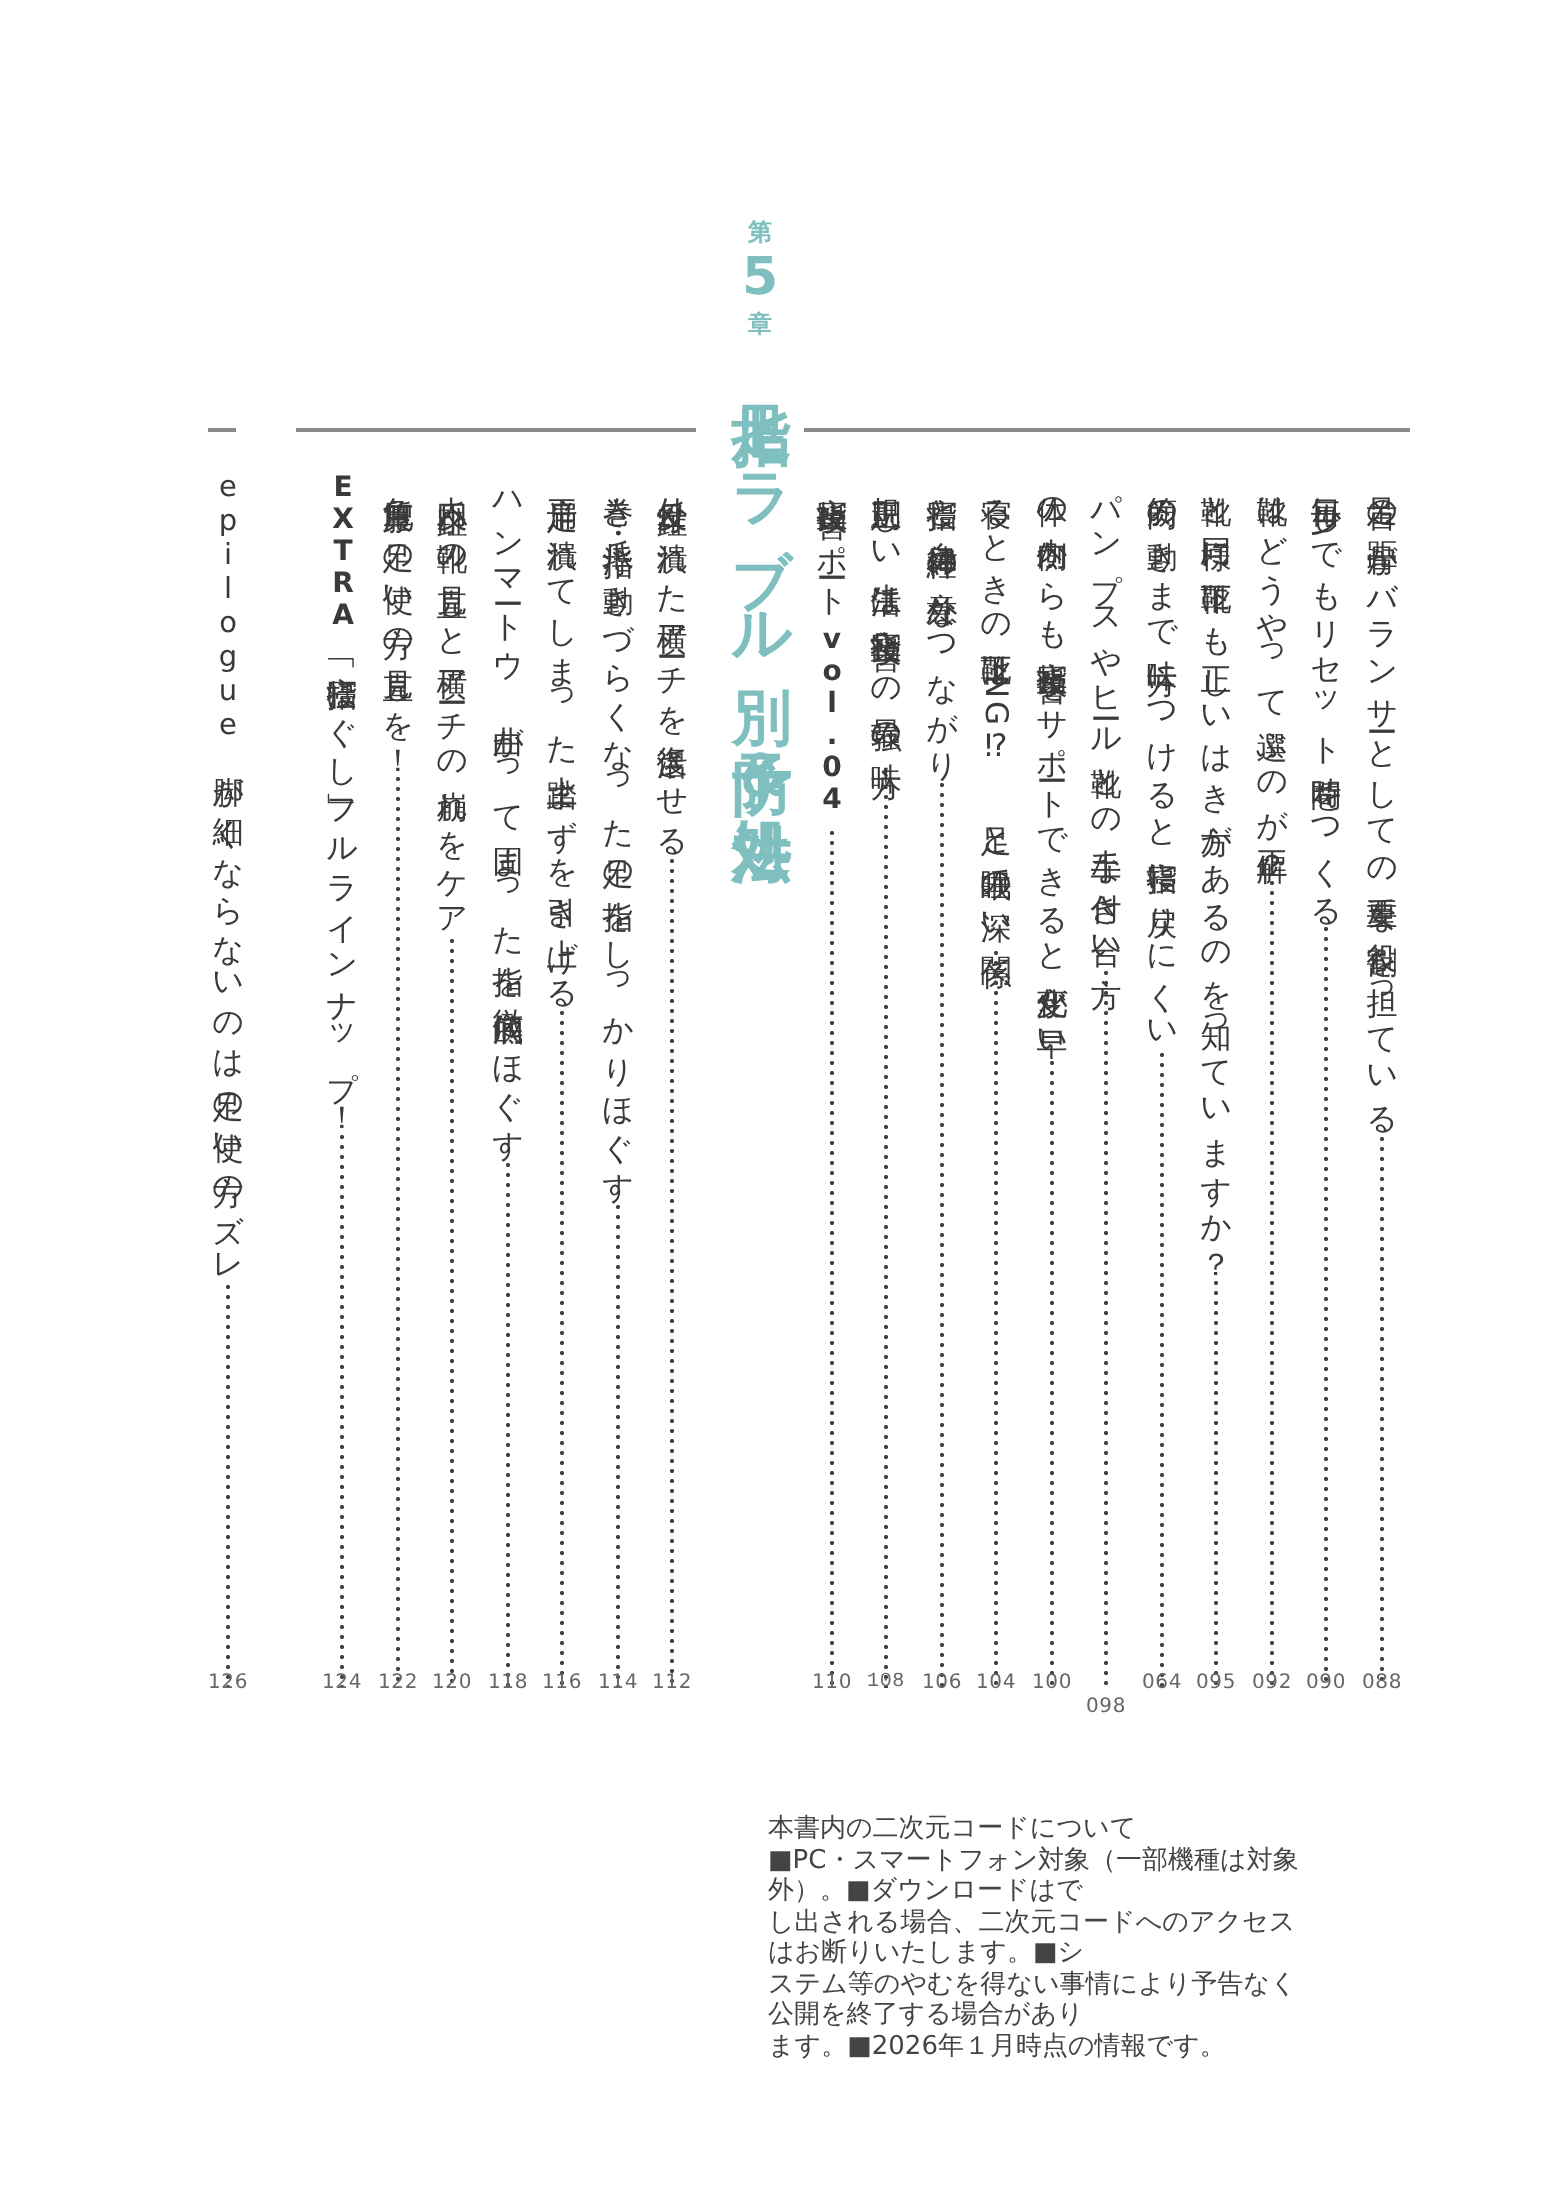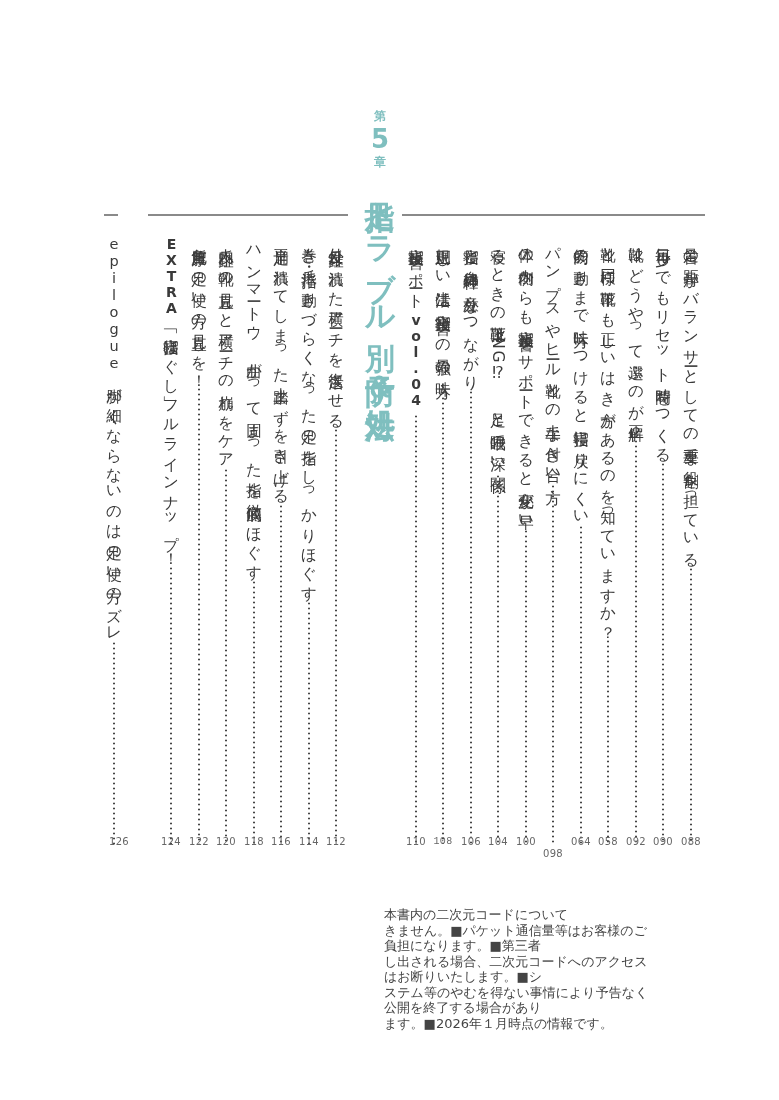--- a/index.html
+++ b/index.html
@@ -72,21 +72,21 @@
 <div class="entry" style="left:625px;">
   <span class="entry-text">靴はどうやって選ぶのが正解？</span>
   <span class="leader"></span>
 </div>
 <div class="page-num" style="left:621px;text-align:center;">092</div>
 
 <div class="entry" style="left:597px;">
   <span class="entry-text">靴と同様に靴下にも正しいはき方があるのを知っていますか？</span>
   <span class="leader"></span>
 </div>
-<div class="page-num" style="left:593px;">058</div>
+<div class="page-num" style="left:593px;">095</div>
 
 <div class="entry" style="left:570px;">
   <span class="entry-text">筋肉の動きまで味方につけると寝指に戻りにくい</span>
   <span class="leader"></span>
 </div>
 <div class="page-num" style="left:566px;">064</div>
 
 <div class="entry" style="left:542px;">
   <span class="entry-text">パンプスやヒール靴との上手な付き合い方</span>
   <span class="leader"></span>
@@ -165,21 +165,21 @@
   <span class="entry-text">「寝指ほぐし」フルラインナップ！</span>
   <span class="leader"></span>
 </div>
 <div class="page-num" style="left:156px;">124</div>
 
 <div class="entry" style="left:103px;">
   <span class="entry-text latin" style="font-size:14.5px; line-height:18px; letter-spacing:1px; margin-bottom:4px;">epilogue</span>
   <span class="entry-text">脚が細くならないのは足の使い方のズレ</span>
   <span class="leader"></span>
 </div>
-<div class="page-num" style="left:99px;text-align:right;">126</div>
+<div class="page-num" style="left:99px;">126</div>
 
 <div class="notice">
   <p>本書内の二次元コードについて</p>
-  <p>きません。■パケット通信量等はお客様のご負担になります。■第三者</p>
+  <p>■PC・スマートフォン対象（一部機種は対象外）。■ダウンロードはで</p>
   <p>し出される場合、二次元コードへのアクセスはお断りいたします。■シ</p>
   <p>ステム等のやむを得ない事情により予告なく公開を終了する場合があり</p>
   <p>ます。■2026年１月時点の情報です。</p>
 </div>
 
 </body></html>

